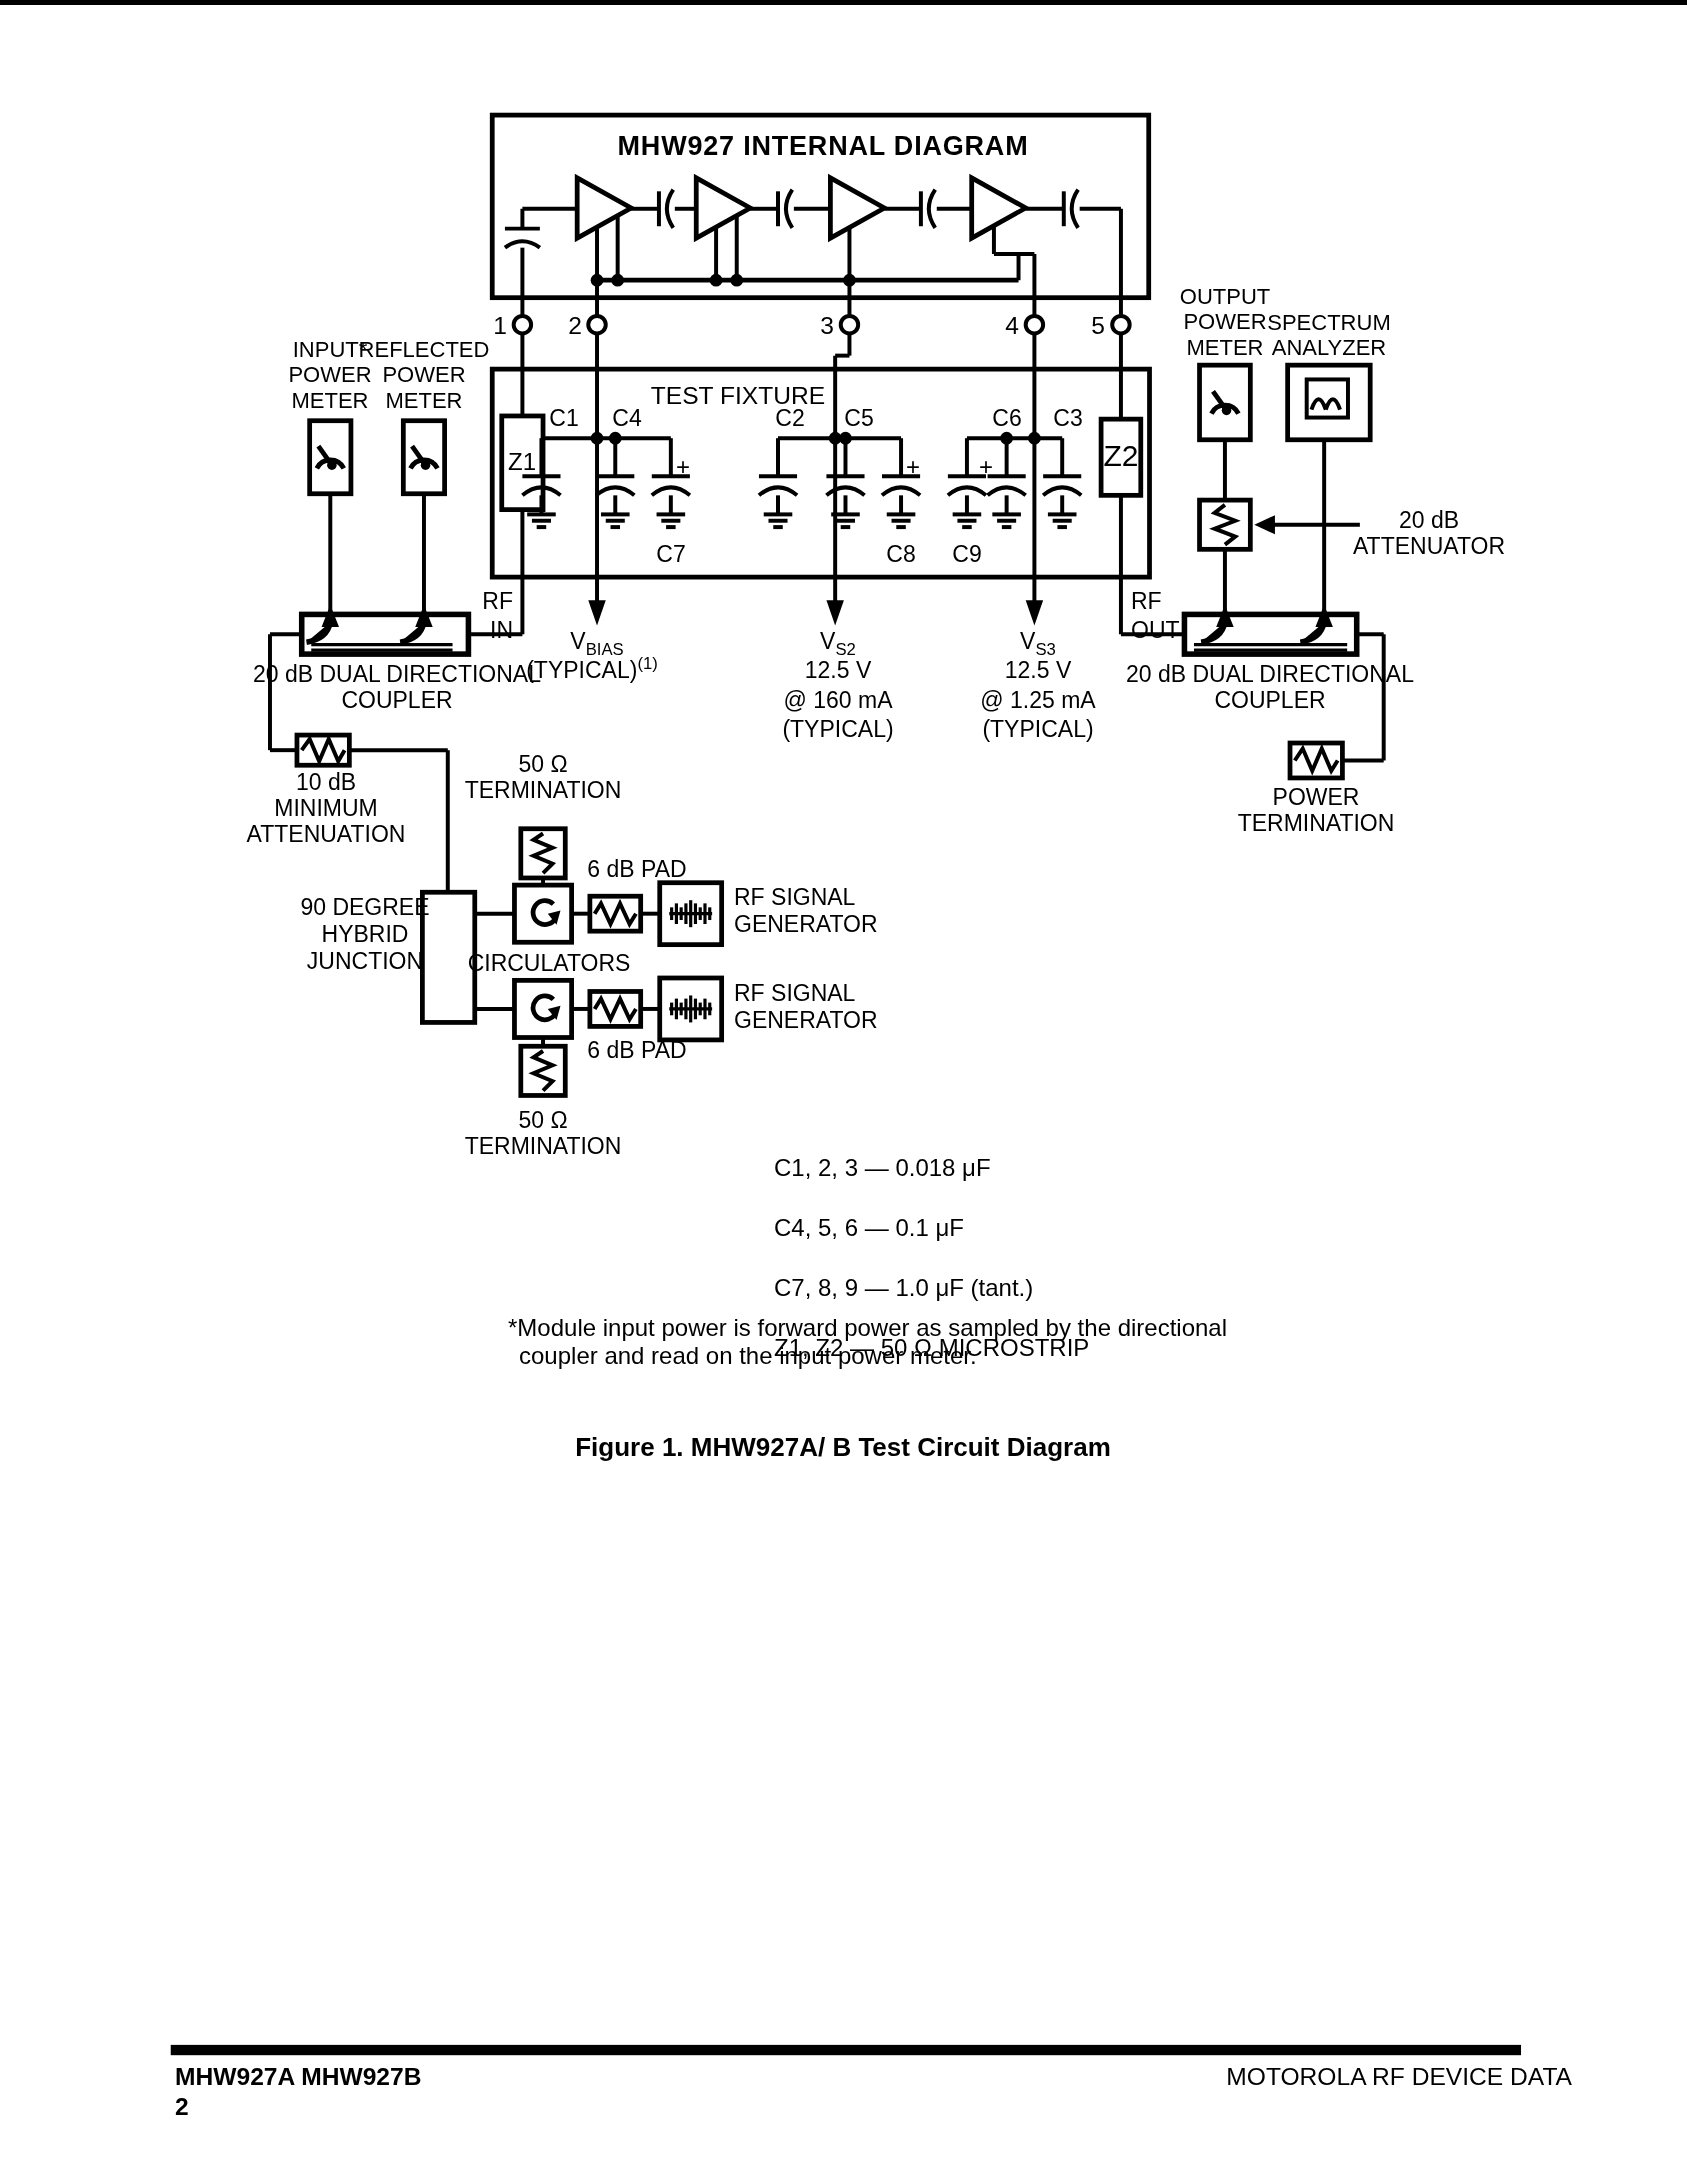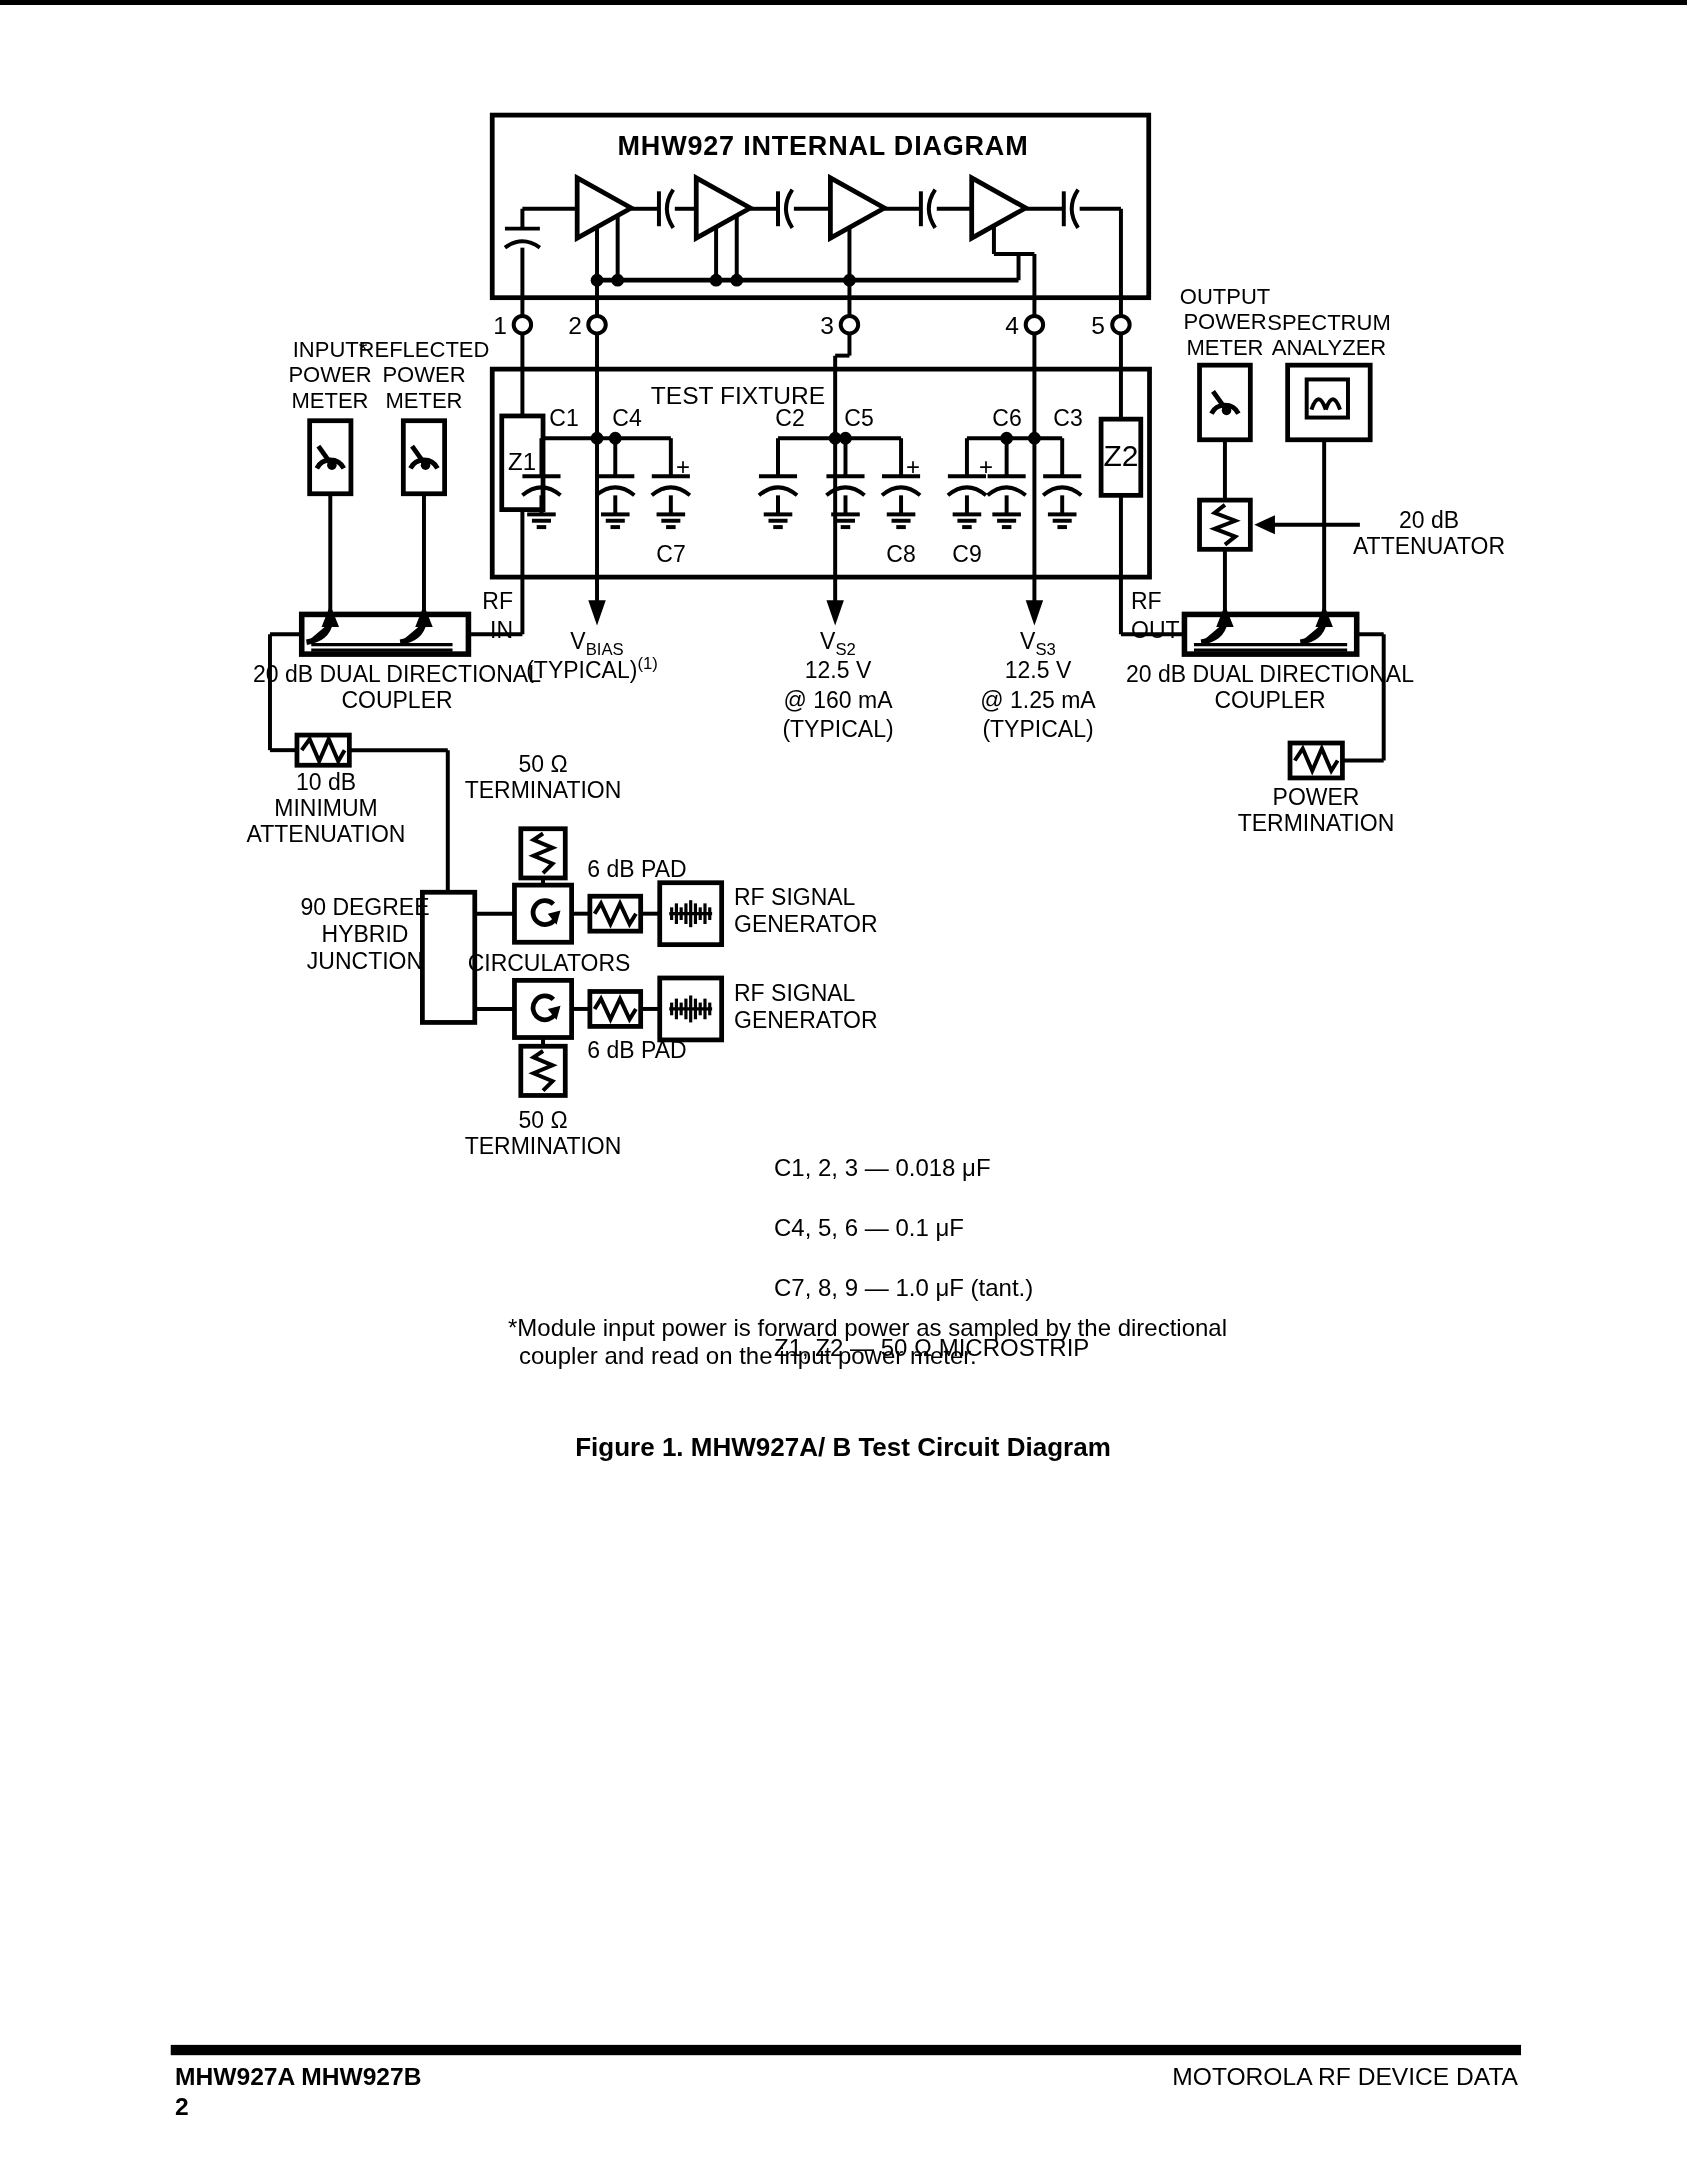--- a/index.html
+++ b/index.html
@@ -490,15 +490,15 @@
     <div>Z1, Z2 — 50 Ω MICROSTRIP</div>
   </div>
 
   <div class="lbl left note" style="left:508px;top:1315px;">*Module input power is forward power as sampled by the directional</div>
   <div class="lbl left note" style="left:519px;top:1343px;">coupler and read on the input power meter.</div>
 
   <div class="lbl caption" style="left:843px;top:1434px;">Figure 1. MHW927A/ B Test Circuit Diagram</div>
 
   <div class="lbl left foot bold" style="left:175px;top:2064px;">MHW927A MHW927B</div>
   <div class="lbl left foot bold" style="left:175px;top:2094px;">2</div>
-  <div class="lbl right foot" style="left:962px;top:2064px;width:556px;">MOTOROLA RF DEVICE DATA</div>
+  <div class="lbl right foot" style="left:1016px;top:2064px;width:556px;">MOTOROLA RF DEVICE DATA</div>
 </div>
 
 
 </body></html>

